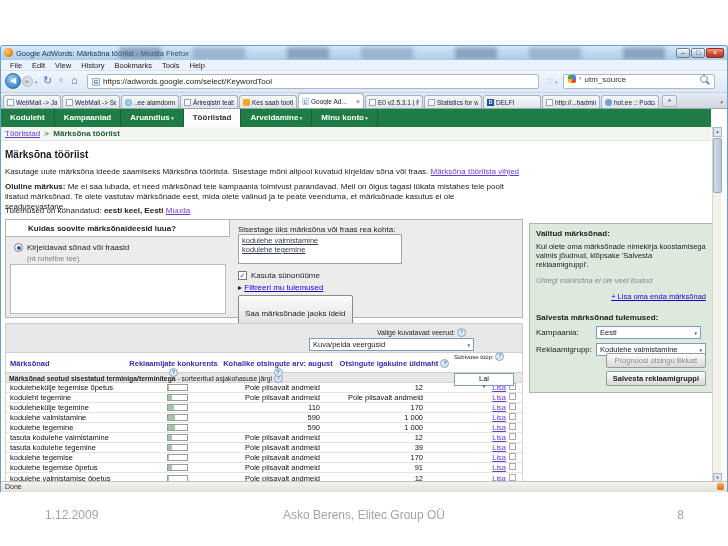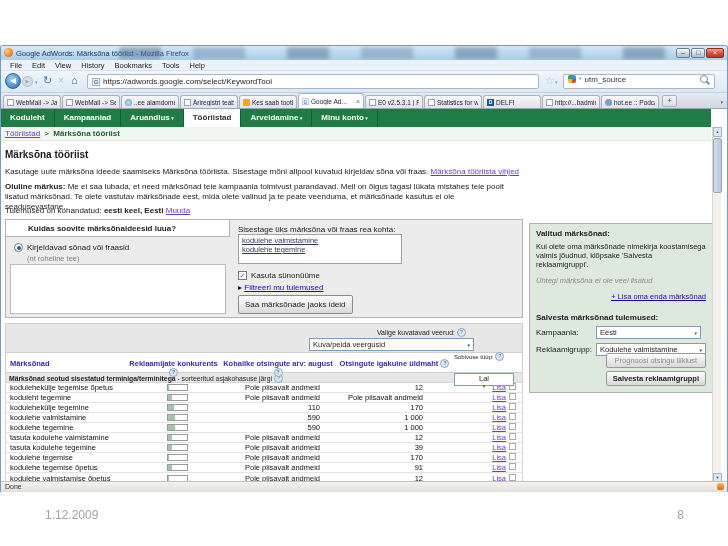--- a/index.html
+++ b/index.html
@@ -100,21 +100,21 @@
   .listbox{position:absolute;left:4px;top:44px;width:216px;height:50px;background:#fff;border:1px solid #bbb;box-sizing:border-box;}
   .ta{position:absolute;left:232px;top:14px;width:164px;height:30px;background:#fff;border:1px solid #9aa5ae;
       box-sizing:border-box;padding:1px 3px;overflow:hidden;}
   .ta div{font-size:7.5px;color:#333a55;text-decoration:underline;line-height:9px;}
   .chk-row{position:absolute;left:232px;top:51px;display:flex;align-items:center;gap:4px;}
   .chk{width:7px;height:7px;border:1px solid #777;background:#fff;font-size:7px;line-height:7px;color:#2a56b0;
        text-align:center;box-sizing:content-box;}
   .chk-label{font-size:8px;color:#222;}
   .filter-row{position:absolute;left:232px;top:63px;font-size:8px;color:#111;}
   .fb-btn{position:absolute;left:232px;top:75px;font-size:8px;color:#222;border:1px solid #8a8a8a;border-radius:2px;
-          background:linear-gradient(#fdfdfd,#d9d9d9);padding:4px 6px;}
+          background:linear-gradient(#fdfdfd,#d9d9d9);padding:13px 6px;}
   
   .sidebar{position:absolute;left:528px;top:177px;width:184px;height:170px;box-sizing:border-box;
            background:#dde9dd;border:1px solid #b0b0b0;padding:5px 6px;}
   .sb-title{font-size:8px;font-weight:bold;color:#222;}
   .sb-desc{font-size:7.5px;color:#222;line-height:9px;margin-top:4px;}
   .sb-empty{font-size:7.5px;color:#8a8a8a;font-style:italic;margin-top:7px;}
   .sb-add{font-size:7.5px;text-align:right;margin-top:7px;}
   .sb-save{font-size:8px;font-weight:bold;color:#222;margin-top:12px;}
   .sb-row{display:flex;align-items:center;margin-top:4px;}
   .sb-label{font-size:8px;color:#222;width:60px;flex:none;}
@@ -504,15 +504,16 @@
     </div>
 
     <div class="statusbar">
       <span class="status-text">Done</span>
       <span class="status-icon"></span>
     </div>
 
   </div>
 
   <div class="footer-date">1.12.2009</div>
+  <div class="footer-author">Asko Berens, Elitec Group OÜ</div>
   <div class="footer-page">8</div>
 
 </div>
 
 </body></html>

